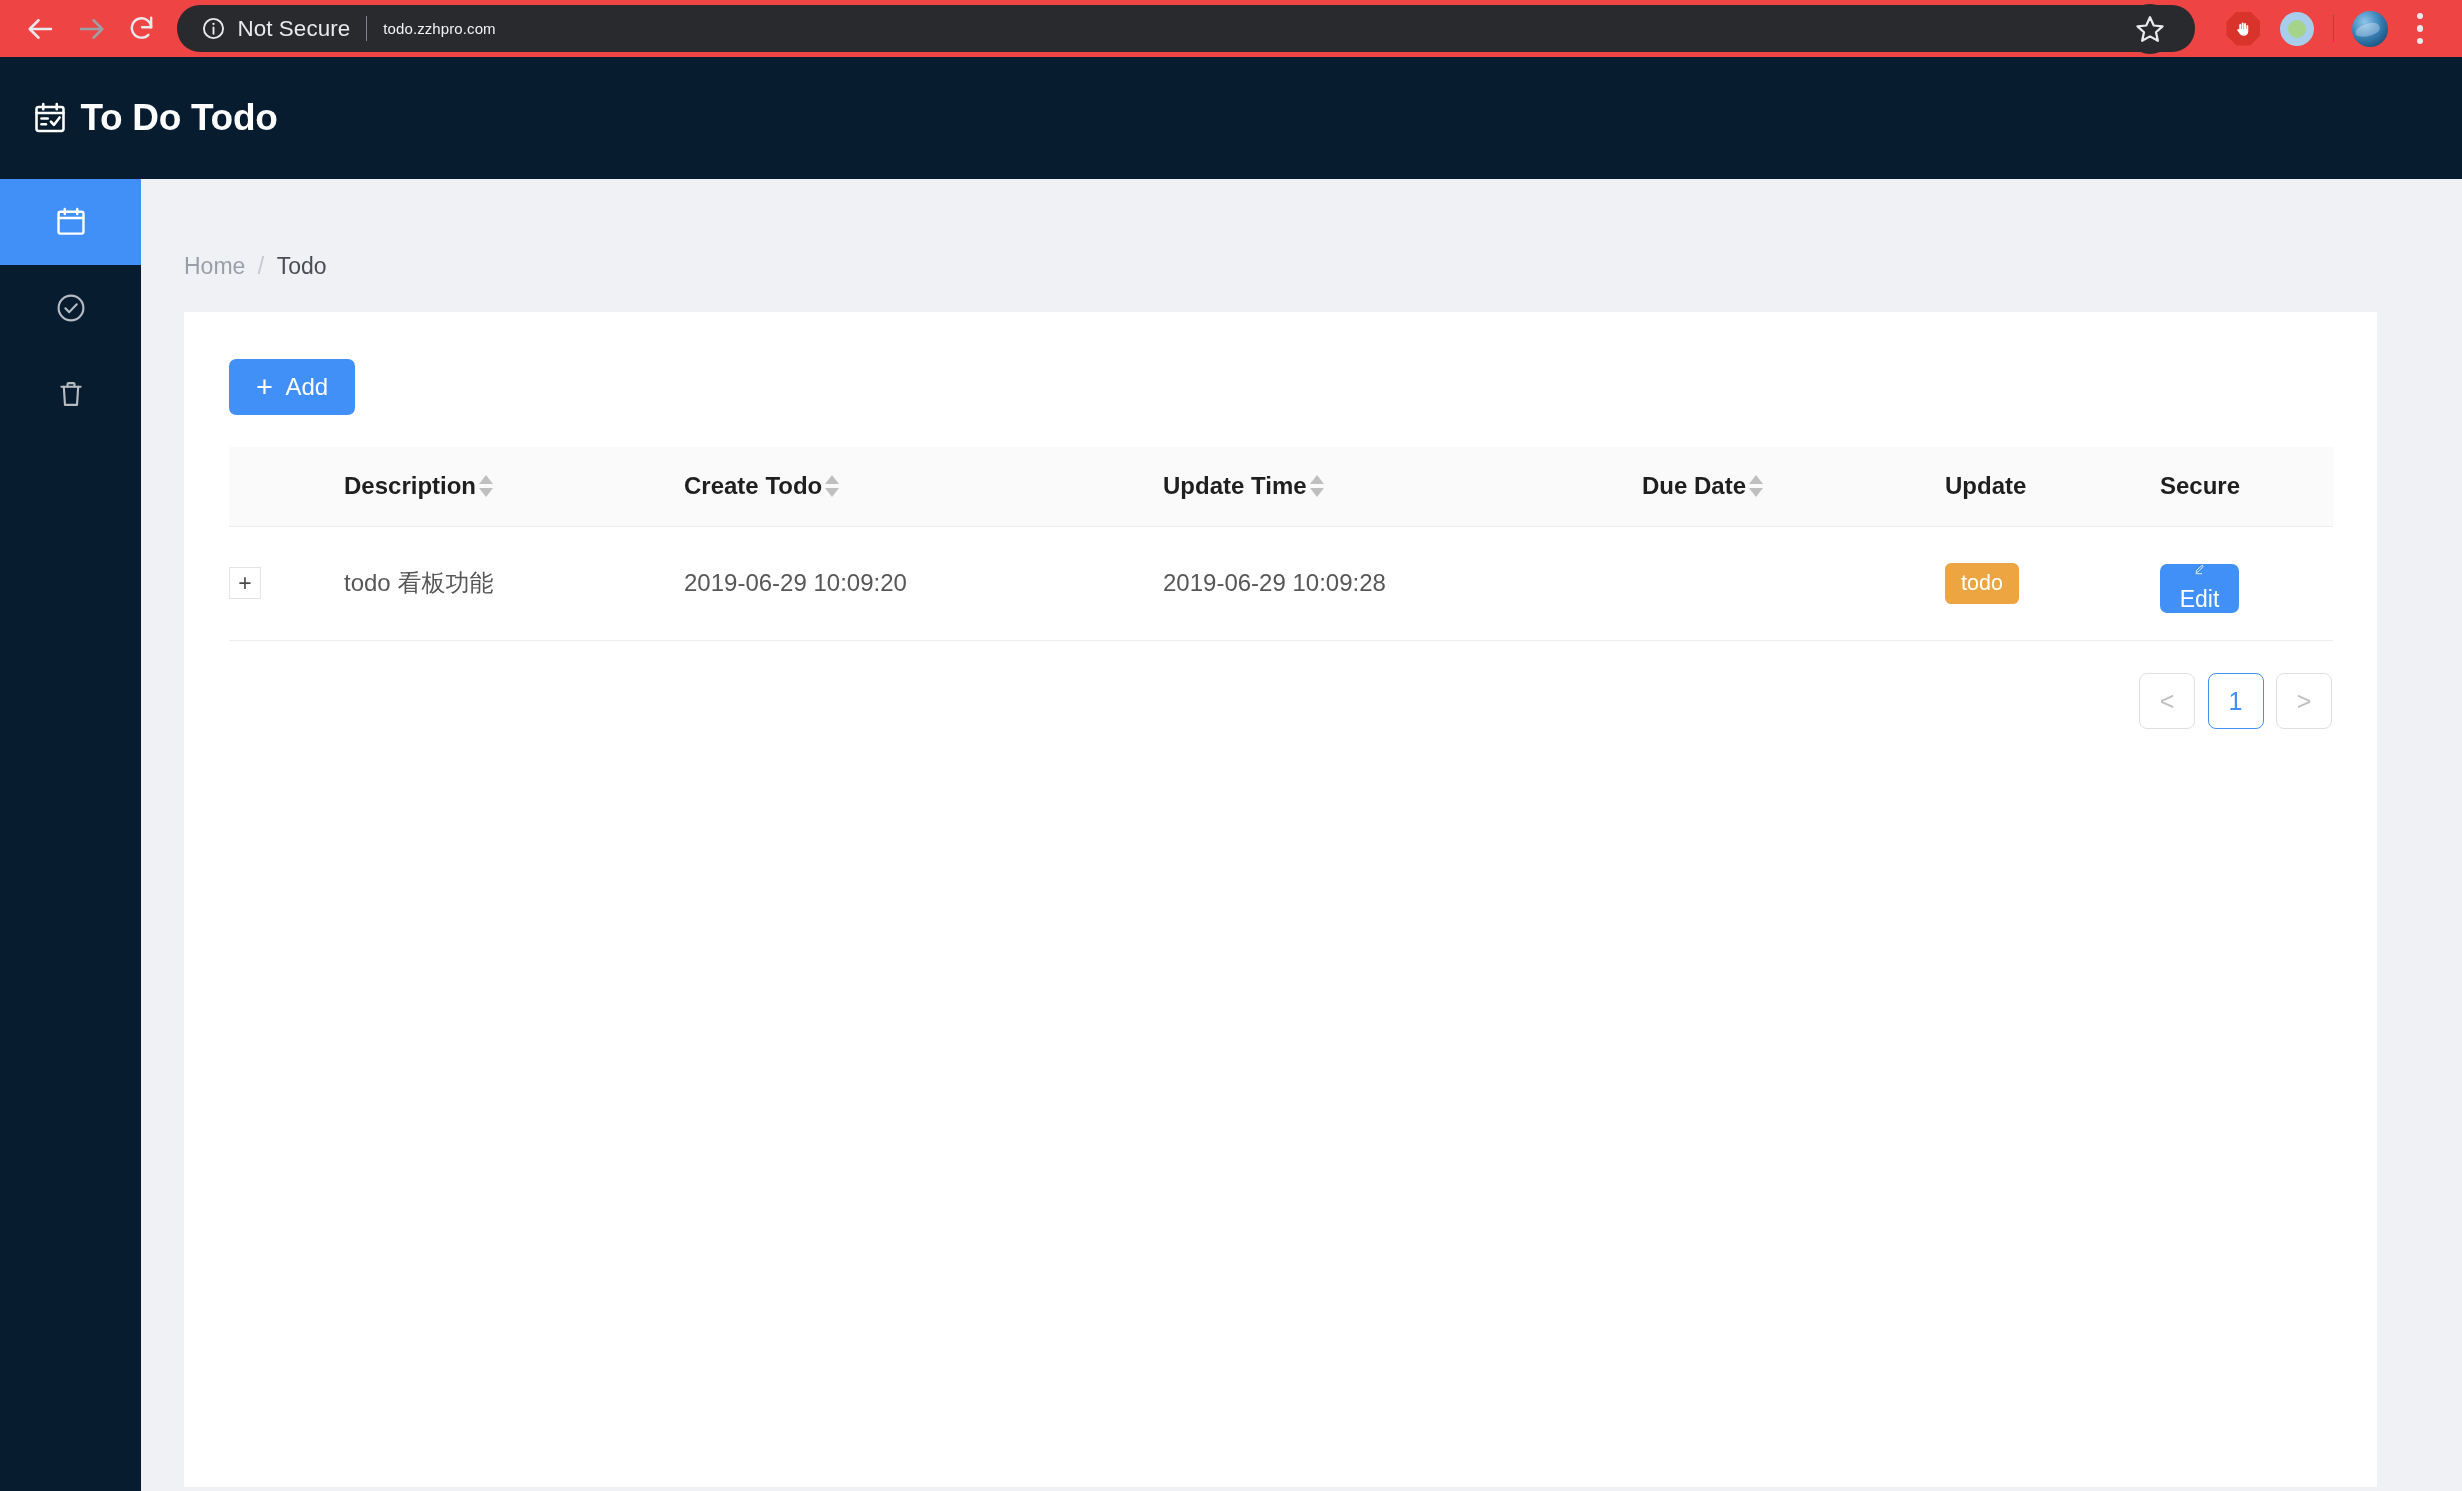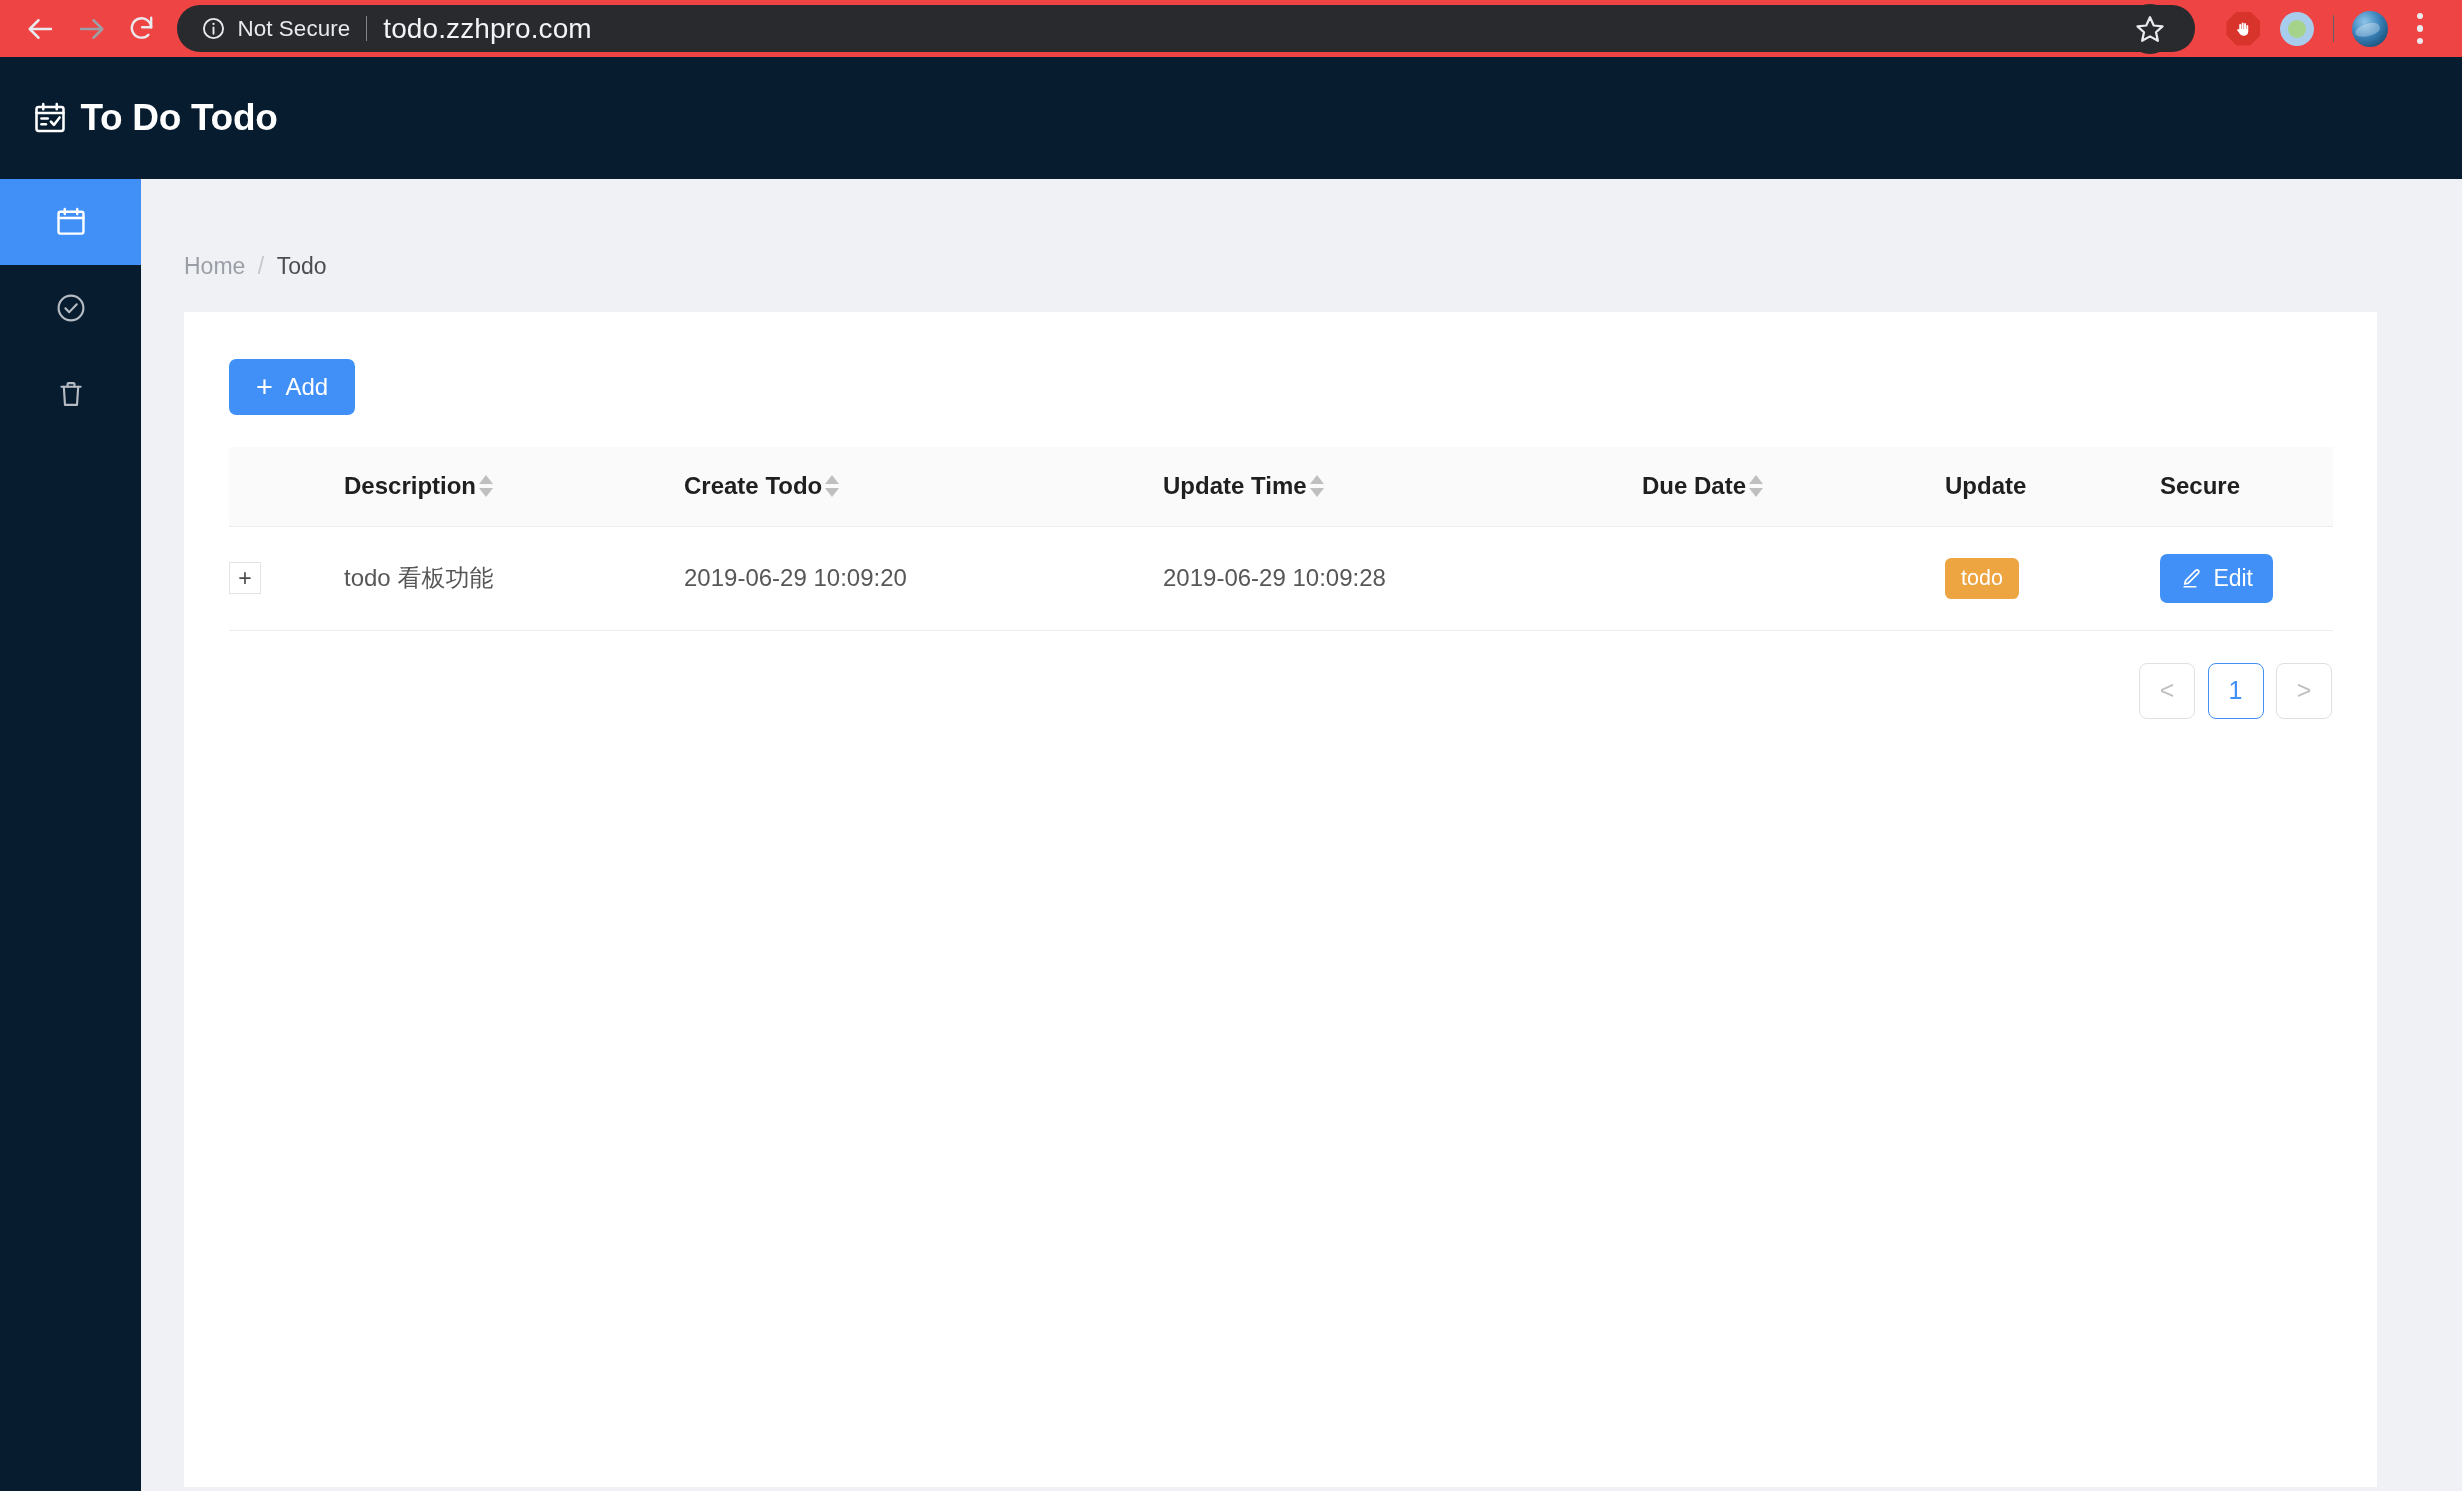--- a/index.html
+++ b/index.html
@@ -62,21 +62,21 @@
   }
   .omni-sep {
     width: 0.9px;
     height: 25px;
     background: #80868b;
     margin: 0 16px;
     flex: 0 0 auto;
   }
   .omni-url {
     color: #f1f3f4;
-    font-size: 28px;
+    font-size: 15px;
     letter-spacing: 0.1px;
     white-space: nowrap;
     overflow: hidden;
     text-overflow: ellipsis;
   }
 
   .omni-star {
     width: 50px; height: 50px;
     position: absolute;
     right: 287px; top: 3.6px;
@@ -317,20 +317,21 @@
     gap: 10.7px;
     background: #4090f7;
     color: #ffffff;
     border: none;
     border-radius: 7.2px;
     height: 49px;
     padding: 0 19.7px;
     font-size: 23px;
     font-family: inherit;
     cursor: pointer;
+    flex-direction: column;
   }
 
   
   .pagination {
     display: flex;
     justify-content: flex-end;
     align-items: center;
     gap: 12.5px;
     margin-top: 32px;
   }

